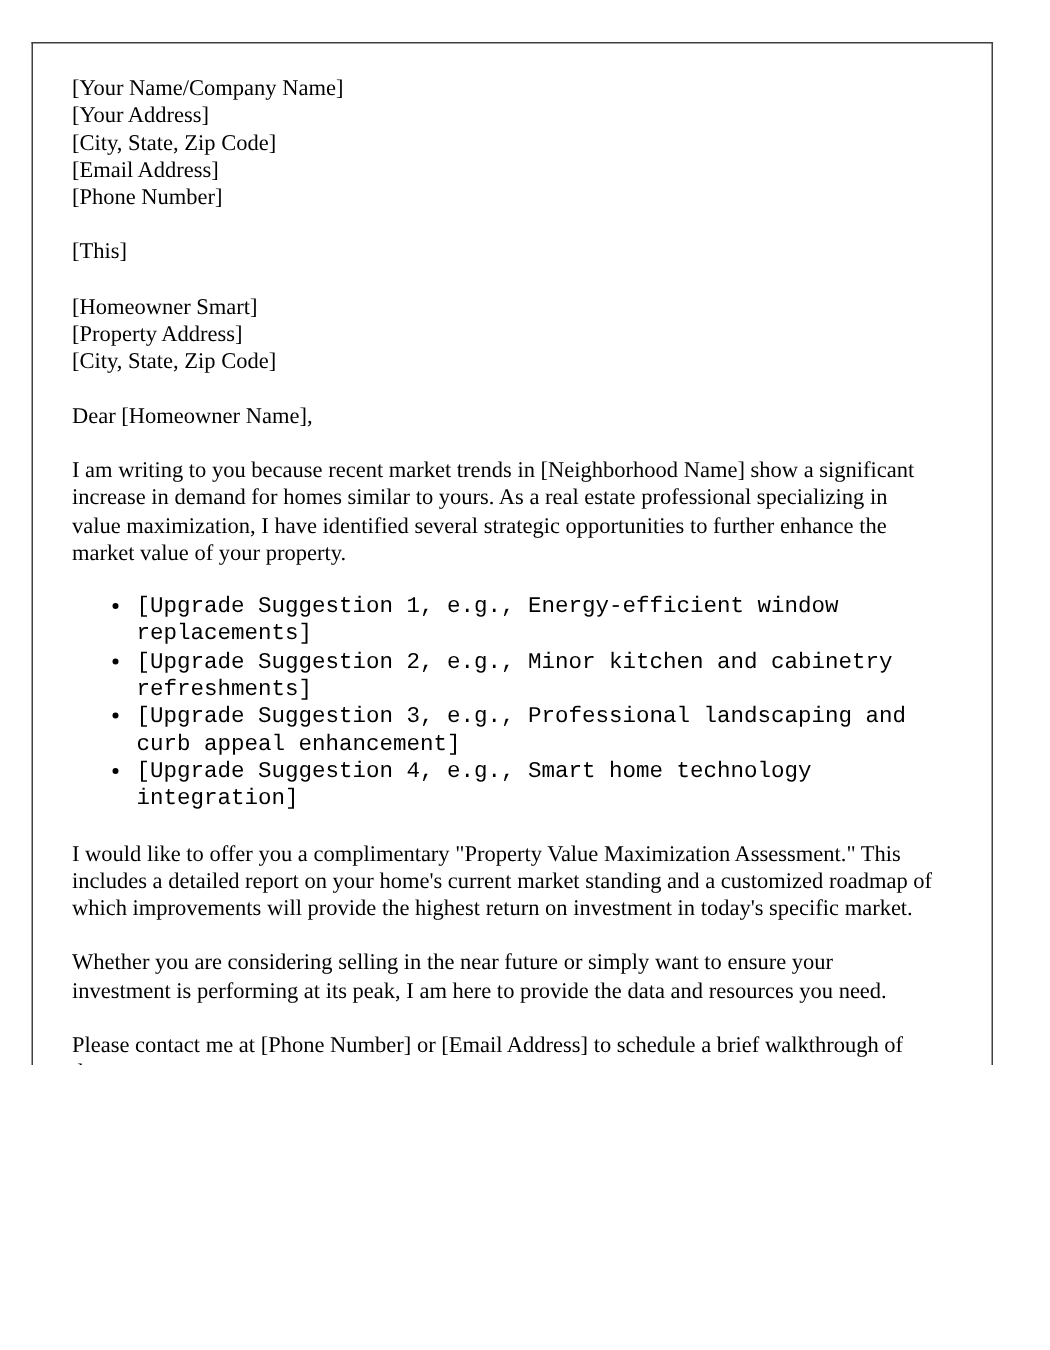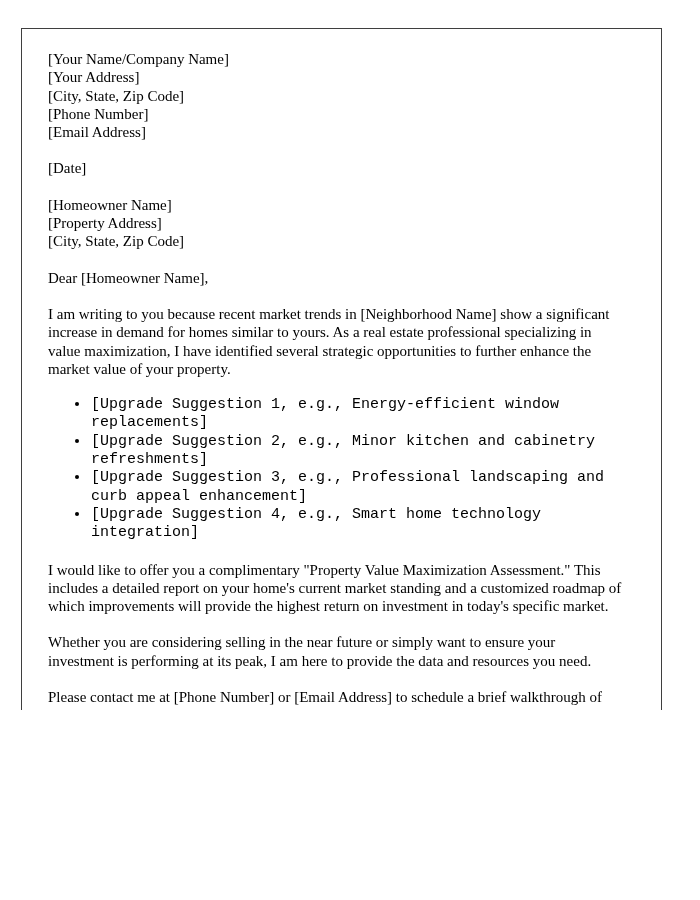--- a/index.html
+++ b/index.html
@@ -53,28 +53,28 @@
 </head>
 <body>
 
 <div class="canvas">
   <div class="letter">
 
     <div class="block">
       <div class="line">[Your Name/Company Name]</div>
       <div class="line">[Your Address]</div>
       <div class="line">[City, State, Zip Code]</div>
+      <div class="line">[Email Address]</div>
       <div class="line">[Phone Number]</div>
-      <div class="line">[Email Address]</div>
     </div>
 
-    <div class="block">[Date]</div>
+    <div class="block">[This]</div>
 
     <div class="block">
-      <div class="line">[Homeowner Name]</div>
+      <div class="line">[Homeowner Smart]</div>
       <div class="line">[Property Address]</div>
       <div class="line">[City, State, Zip Code]</div>
     </div>
 
     <p class="para">Dear [Homeowner Name],</p>
 
     <p class="para">I am writing to you because recent market trends in [Neighborhood Name] show a significant increase in demand for homes similar to yours. As a real estate professional specializing in value maximization, I have identified several strategic opportunities to further enhance the market value of your property.</p>
 
 
     <ul class="list">

